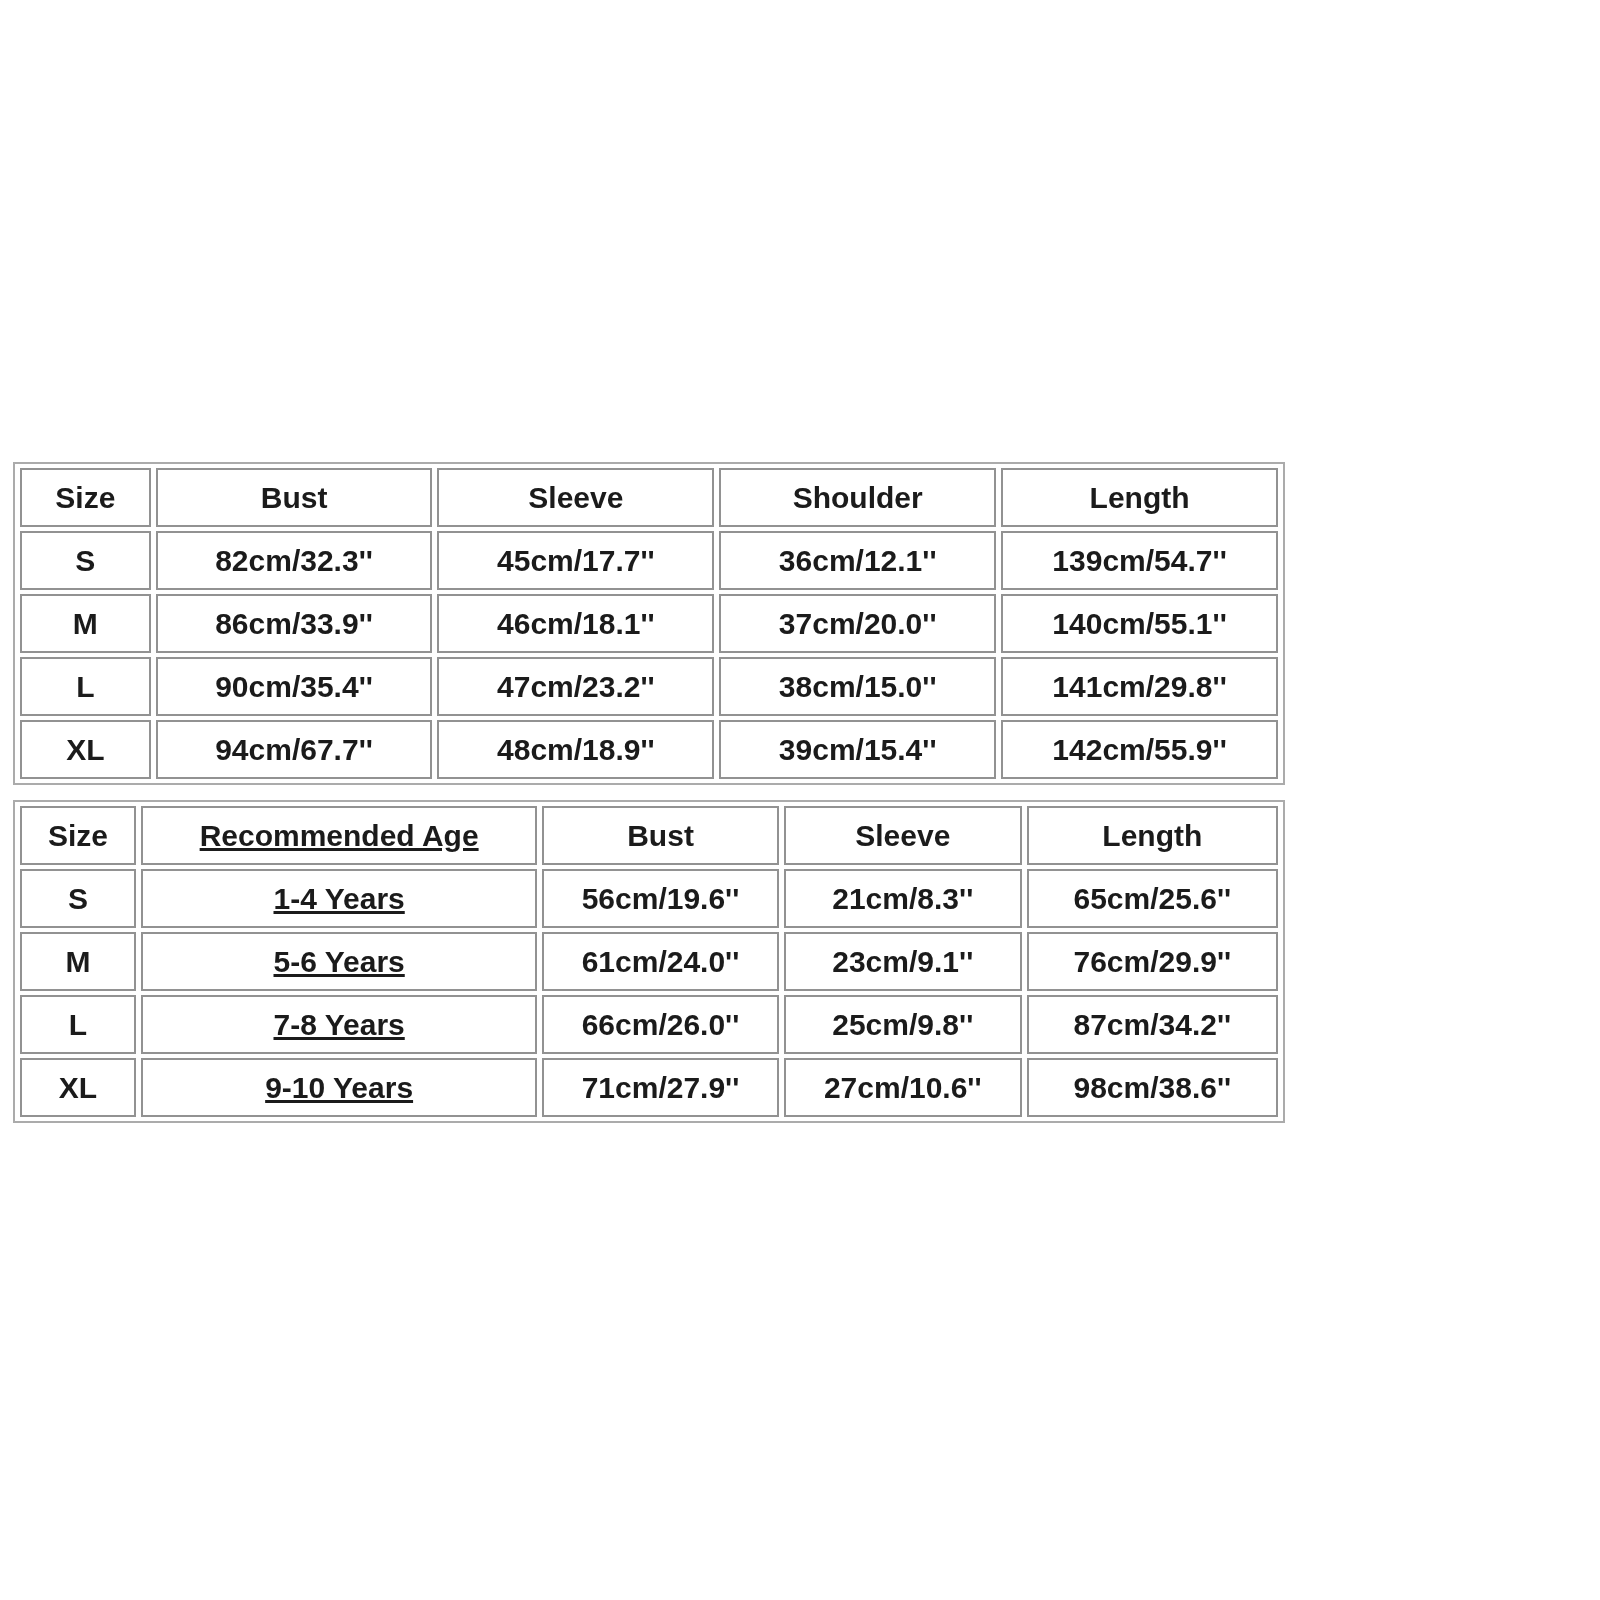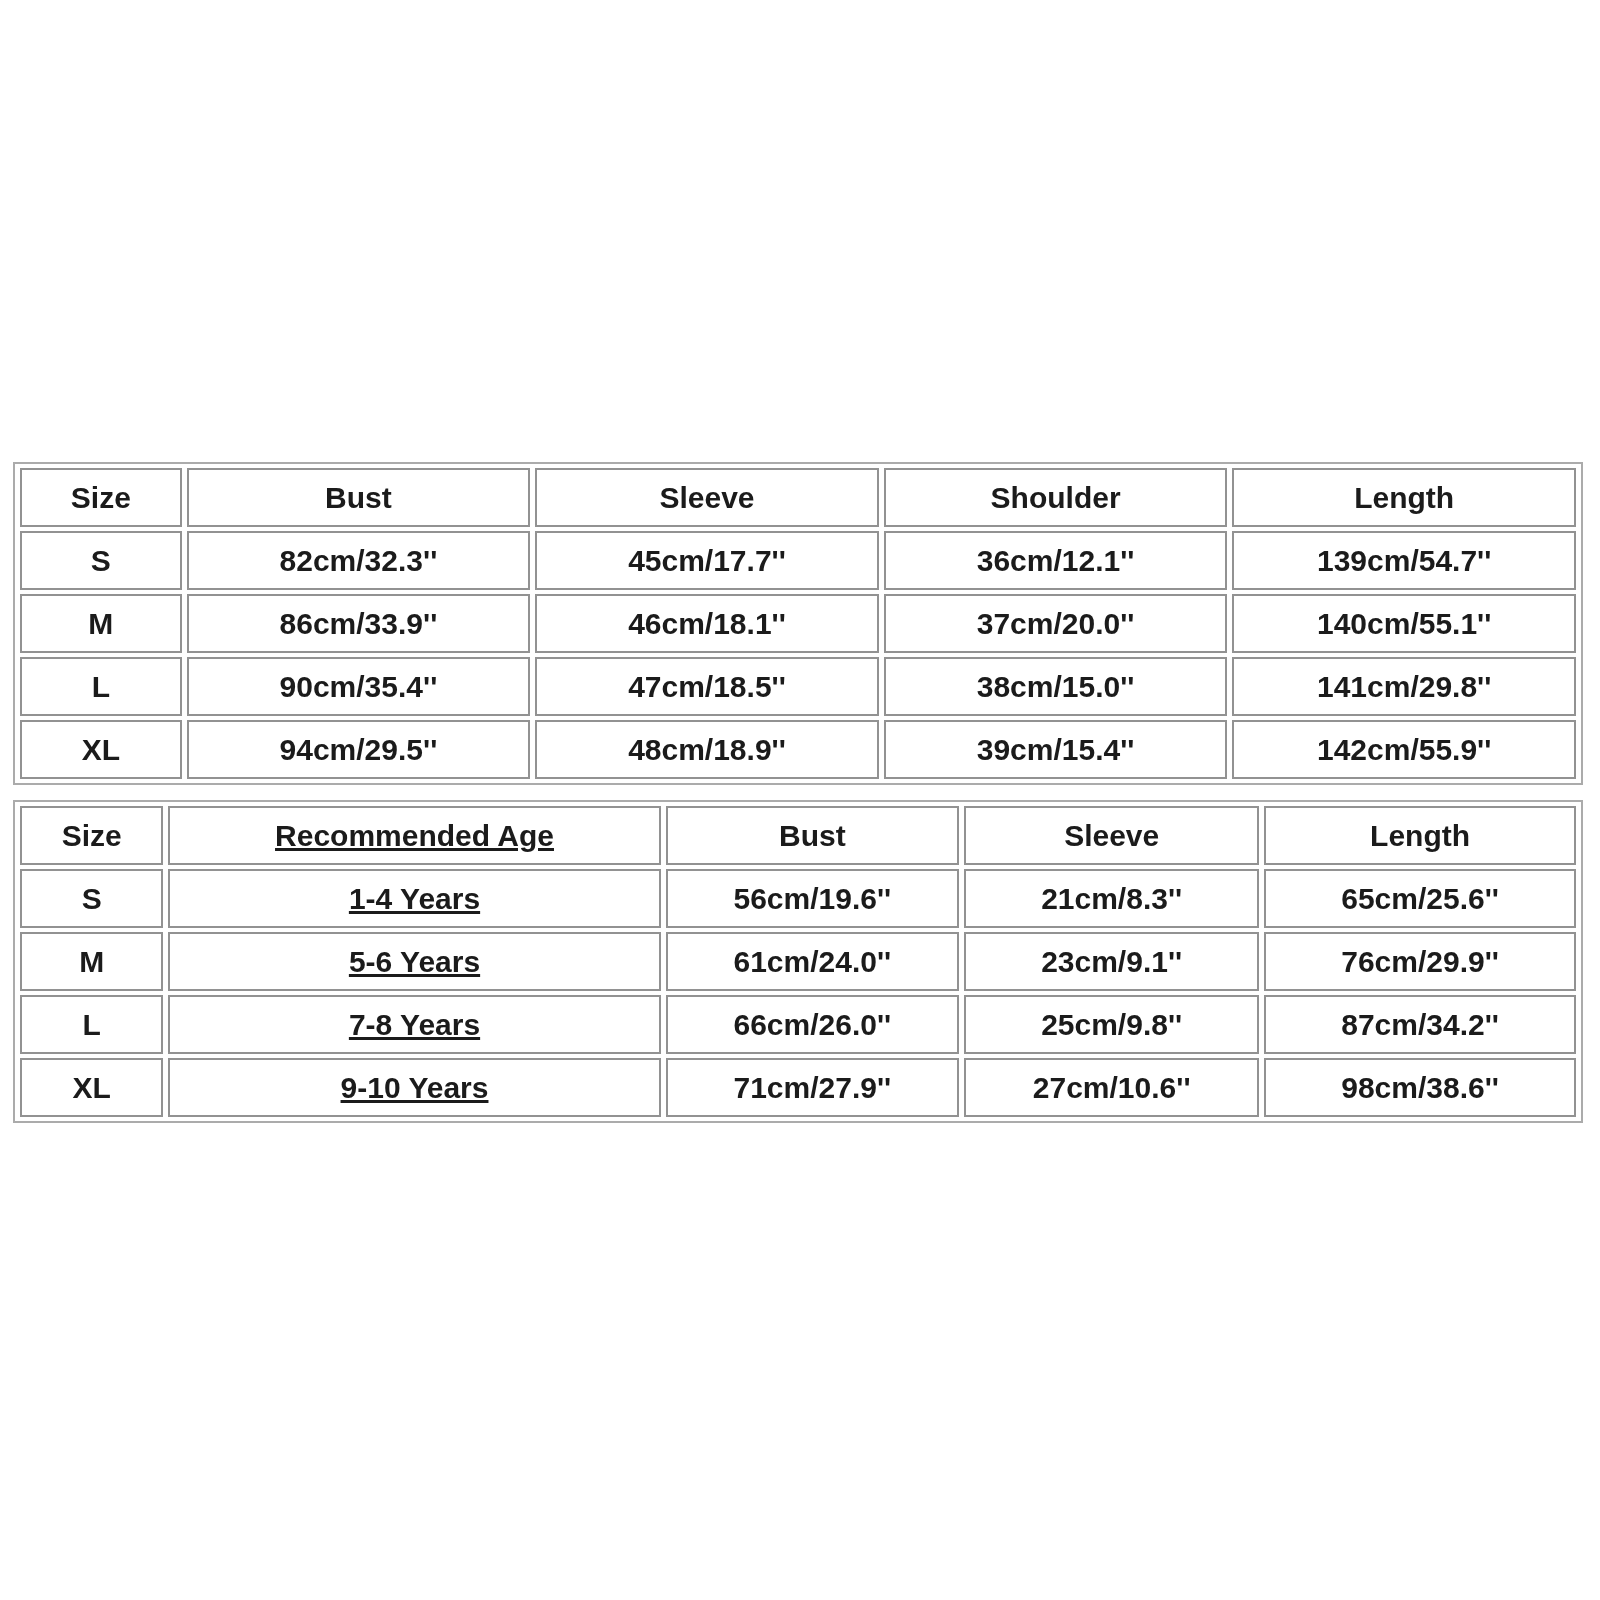--- a/index.html
+++ b/index.html
@@ -10,21 +10,21 @@
     width: 1600px;
     height: 1600px;
     background: #ffffff;
     font-family: "Liberation Sans", sans-serif;
     position: relative;
   }
   .tables-wrap {
     position: absolute;
     top: 462px;
     left: 13px;
-    width: 1570px;
+    width: 1272px;
   }
   table.size-table {
     width: 100%;
     table-layout: fixed;
     border-collapse: separate;
     border-spacing: 5px 4px;
     border: 2px solid #ababab;
     background: #ffffff;
   }
   table.size-table + table.size-table {
@@ -83,27 +83,27 @@
       <tr>
         <td class="c0">M</td>
         <td class="c1">86cm/33.9''</td>
         <td class="c2">46cm/18.1''</td>
         <td class="c3">37cm/20.0''</td>
         <td class="c4">140cm/55.1''</td>
       </tr>
       <tr>
         <td class="c0">L</td>
         <td class="c1">90cm/35.4''</td>
-        <td class="c2">47cm/18.5''</td>
+        <td class="c2">47cm/23.2''</td>
         <td class="c3">38cm/15.0''</td>
         <td class="c4">141cm/29.8''</td>
       </tr>
       <tr>
         <td class="c0">XL</td>
-        <td class="c1">94cm/29.5''</td>
+        <td class="c1">94cm/67.7''</td>
         <td class="c2">48cm/18.9''</td>
         <td class="c3">39cm/15.4''</td>
         <td class="c4">142cm/55.9''</td>
       </tr>
     </tbody>
   </table>
 
   <table class="size-table t2">
     <thead>
       <tr>

